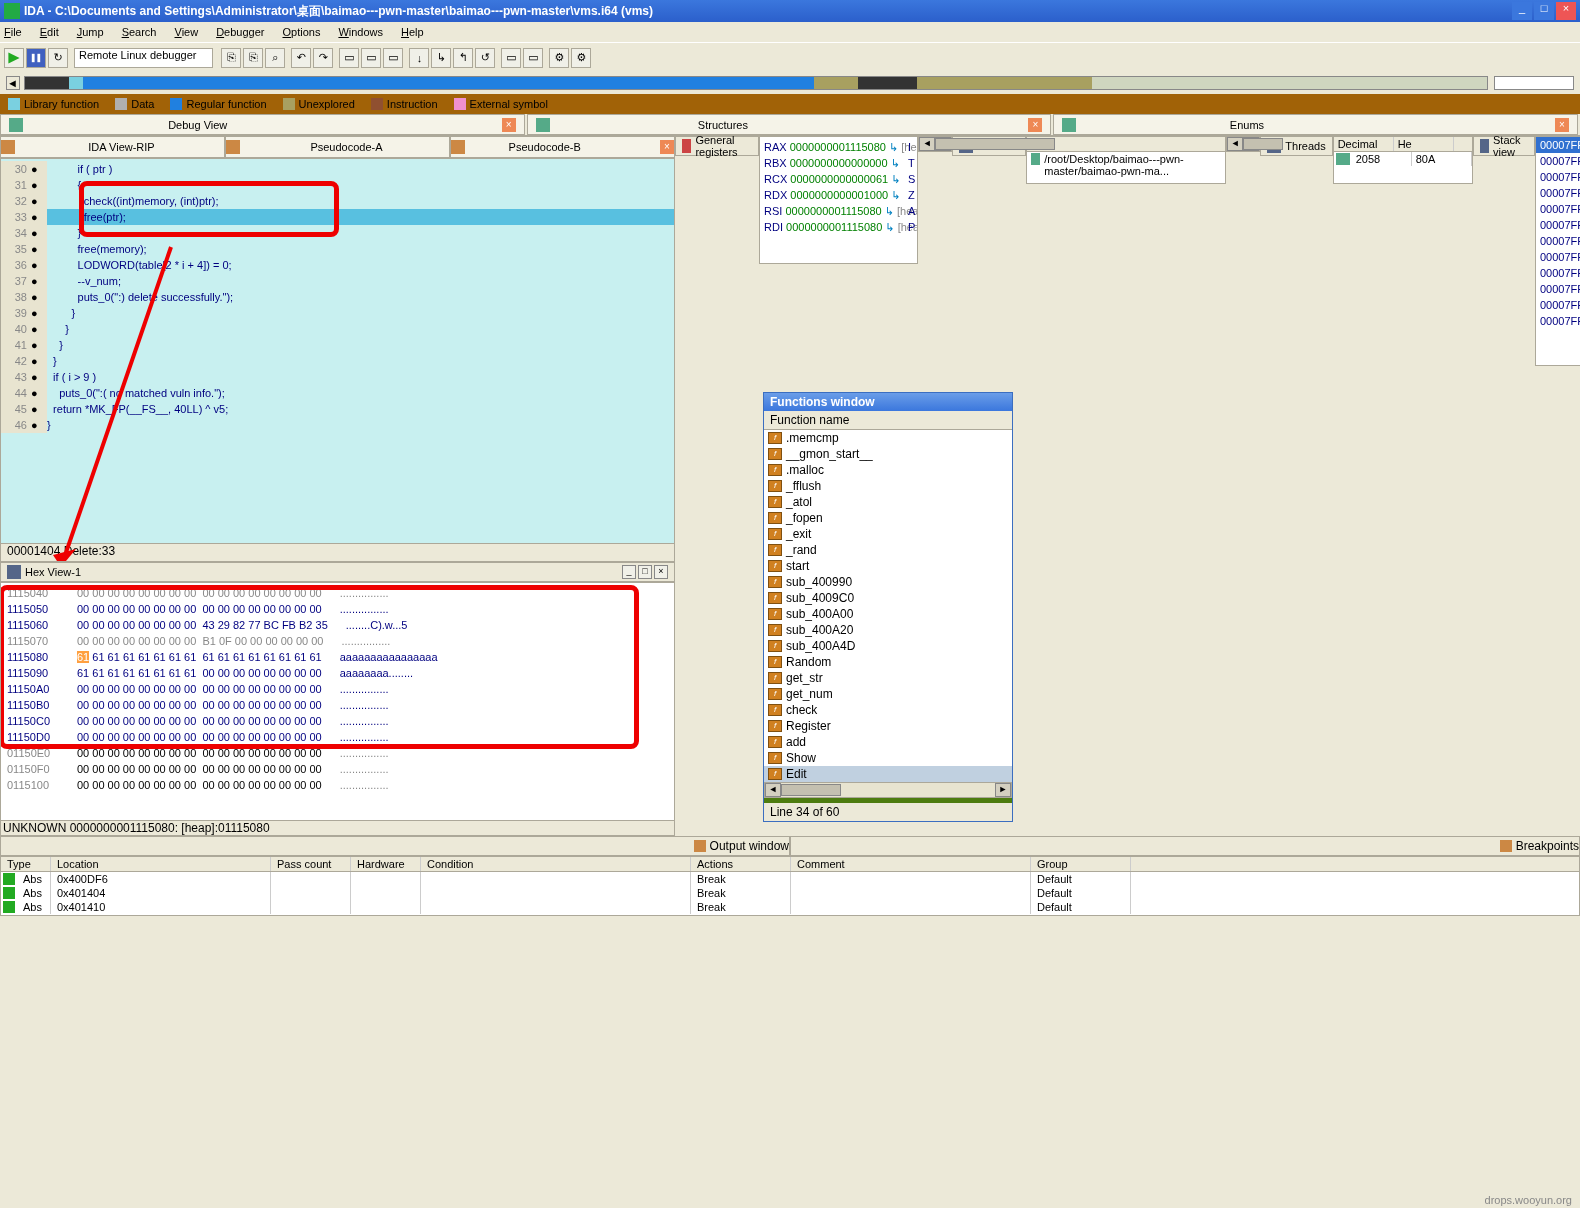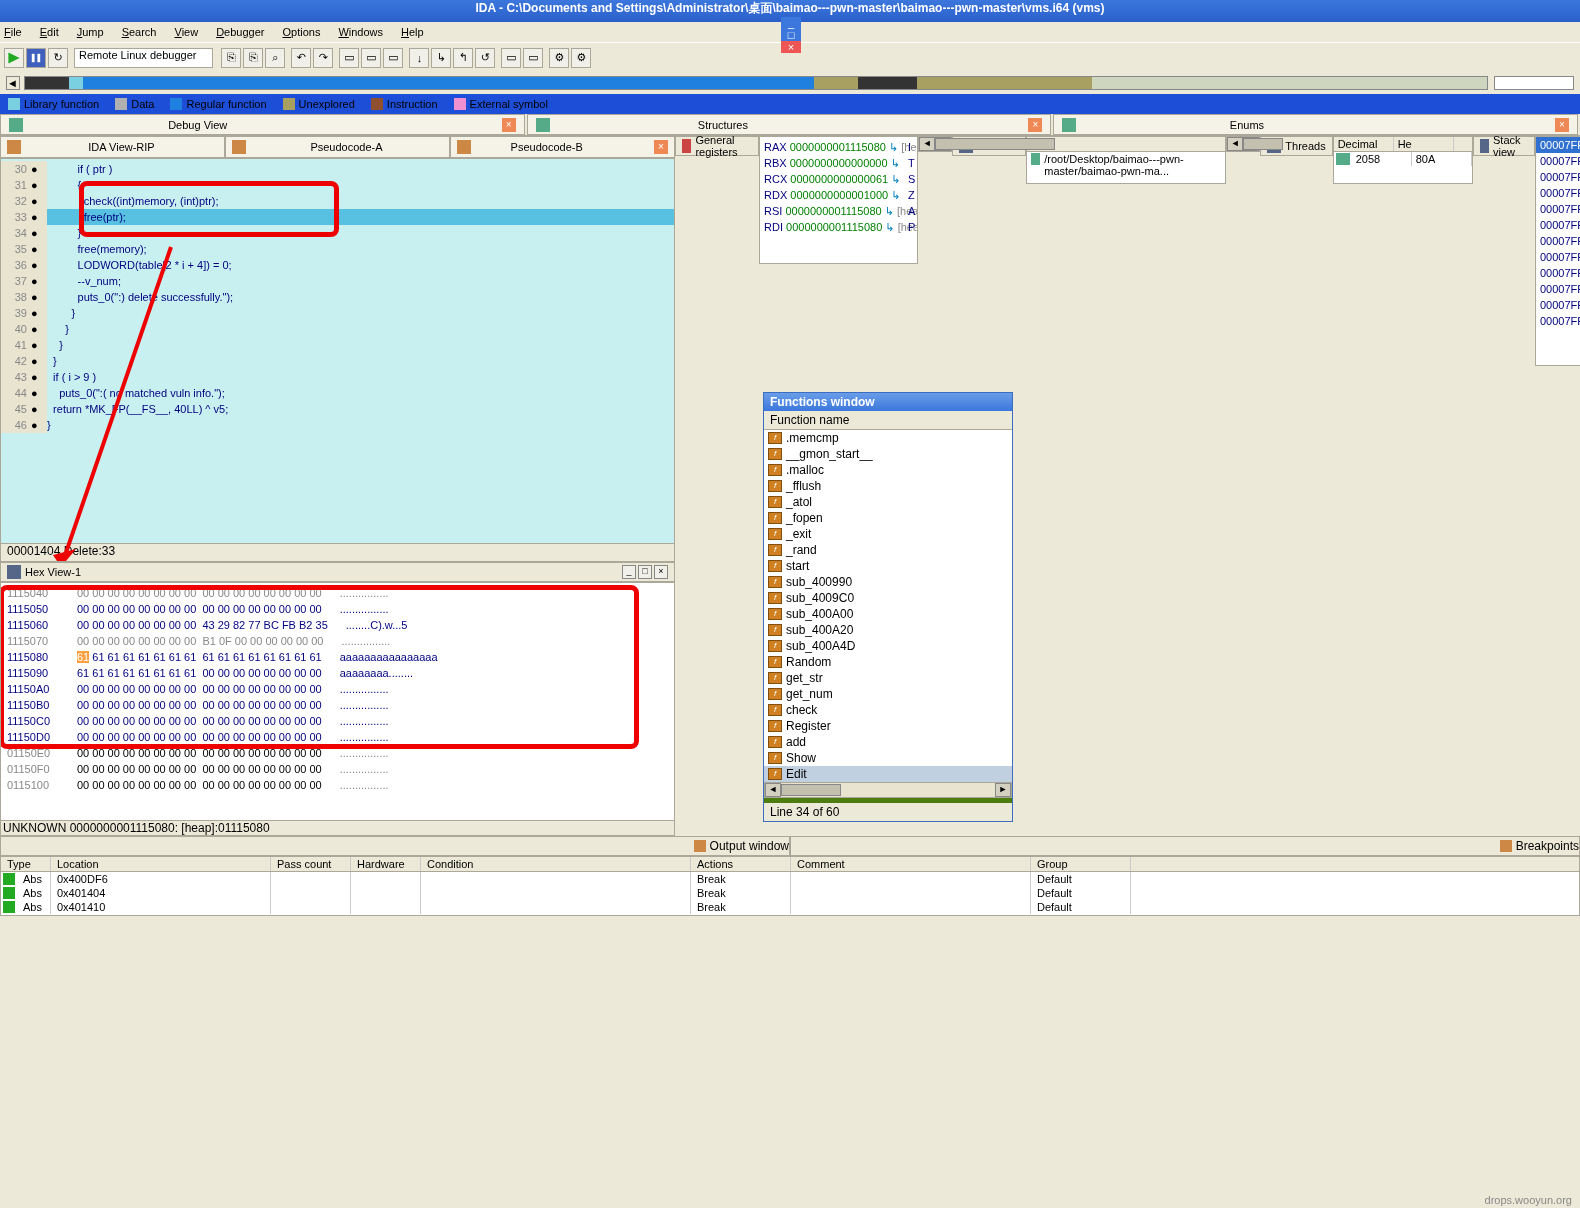--- a/index.html
+++ b/index.html
@@ -1,44 +1,44 @@
 <!DOCTYPE html>
 <html><head>
 <meta charset="utf-8">
 <style>
 * { margin: 0; padding: 0; box-sizing: border-box; font-family: "Tahoma", sans-serif; font-size: 11px; }
 body { background: #ece9d8; overflow: hidden; }
-.title-bar { background: linear-gradient(#3b77dd, #2b5fcb); color: #fff; height: 22px; display: flex; align-items: center; padding: 0 4px; flex-direction: column; }
+.title-bar { background: linear-gradient(#3b77dd, #2b5fcb); color: #fff; height: 22px; display: flex; align-items: center; padding: 0 4px; }
 .title-bar .ico { width: 16px; height: 16px; background: #2a4; margin-right: 4px; display: inline-block; }
 .title-bar .title { flex: 1; font-weight: bold; font-size: 12px; }
 .sys-btn { width: 20px; height: 18px; background: #e55; margin-left: 2px; text-align: center; color: #fff; }
 .menu-bar { background: #ece9d8; height: 20px; display: flex; align-items: center; padding: 0 4px; font-size: 12px; }
 .menu-bar span { margin-right: 18px; cursor: default; }
 .menu-bar u { text-decoration: underline; }
 .toolbar { background: #ece9d8; height: 30px; display: flex; align-items: center; padding: 2px 4px; border-top: 1px solid #fff; }
 .tbtn { width: 20px; height: 20px; border: 1px solid #aca899; margin-right: 2px; background: #f0f0e8; display: flex; align-items: center; justify-content: center; }
 .tbtn svg { width: 14px; height: 14px; }
 .tsep { width: 4px; }
 .debugger-select { border: 1px solid #aca899; background: #fff; height: 20px; padding: 0 16px 0 4px; margin: 0 4px; }
 .nav-strip { background: #ece9d8; height: 22px; display: flex; align-items: center; padding: 0 6px; }
 .nav-arrow { width: 14px; height: 14px; border: 1px solid #888; margin-right: 4px; }
 .nav-bar { flex: 1; height: 14px; background: #cfd6bf; position: relative; border: 1px solid #888; }
 .nav-seg { position: absolute; top: 0; bottom: 0; }
-.legend { background: #1d4ed8; height: 20px; display: flex; align-items: center; padding: 0 8px; font-size: 12px; }
+.legend { background: #a16207; height: 20px; display: flex; align-items: center; padding: 0 8px; font-size: 12px; }
 .legend-item { display: flex; align-items: center; margin-right: 16px; }
 .legend-sw { width: 12px; height: 12px; margin-right: 4px; }
 .top-tabs { display: flex; height: 22px; background: #ece9d8; border-bottom: 1px solid #aca899; }
 .top-tab { flex: 1; border: 1px solid #aca899; background: #f5f3e8; display: flex; align-items: center; padding: 0 8px; font-size: 12px; margin-right: 2px; gap: 8px; }
 .top-tab .ticon { width: 14px; height: 14px; margin-right: 4px; background: #5a8; }
 .top-tab .close { margin-left: auto; width: 14px; height: 14px; background: #e85; color: #fff; text-align: center; font-size: 10px; line-height: 13px; }
 .main-area { display: flex; height: 700px; }
 .left-col { width: 905px; display: flex; flex-direction: column; }
 .right-col { flex: 1; display: flex; position: relative; }
 .code-tabs { display: flex; height: 22px; background: #ece9d8; }
-.code-tab { width: 225px; border: 1px solid #aca899; background: #f5f3e8; display: flex; align-items: center; padding: 0 6px; font-size: 12px; }
+.code-tab { width: 225px; border: 1px solid #aca899; background: #f5f3e8; display: flex; align-items: center; padding: 0 0; font-size: 12px; }
 .code-tab .ticon { width: 14px; height: 14px; margin-right: 4px; background: #c84; }
 .code-tab .close { margin-left: auto; width: 14px; height: 14px; background: #e85; color: #fff; text-align: center; font-size: 10px; line-height: 13px; }
 .code-pane { flex: 1; background: #c8f0f0; font-family: "Courier New", monospace; font-size: 13px; position: relative; overflow: hidden; border: 1px solid #aca899; }
 .code-lines { padding: 2px 0; }
 .code-line { display: flex; height: 16px; line-height: 16px; }
 .lnum { width: 30px; text-align: right; color: #888; padding-right: 4px; background: #e8e4d0; }
 .gutter { width: 16px; background: #e8e4d0; }
 .code { white-space: pre; color: #000080; }
 .code-line.hl { background: #58c0e0; }
 .red-box { position: absolute; border: 5px solid #e00; border-radius: 8px; pointer-events: none; }

